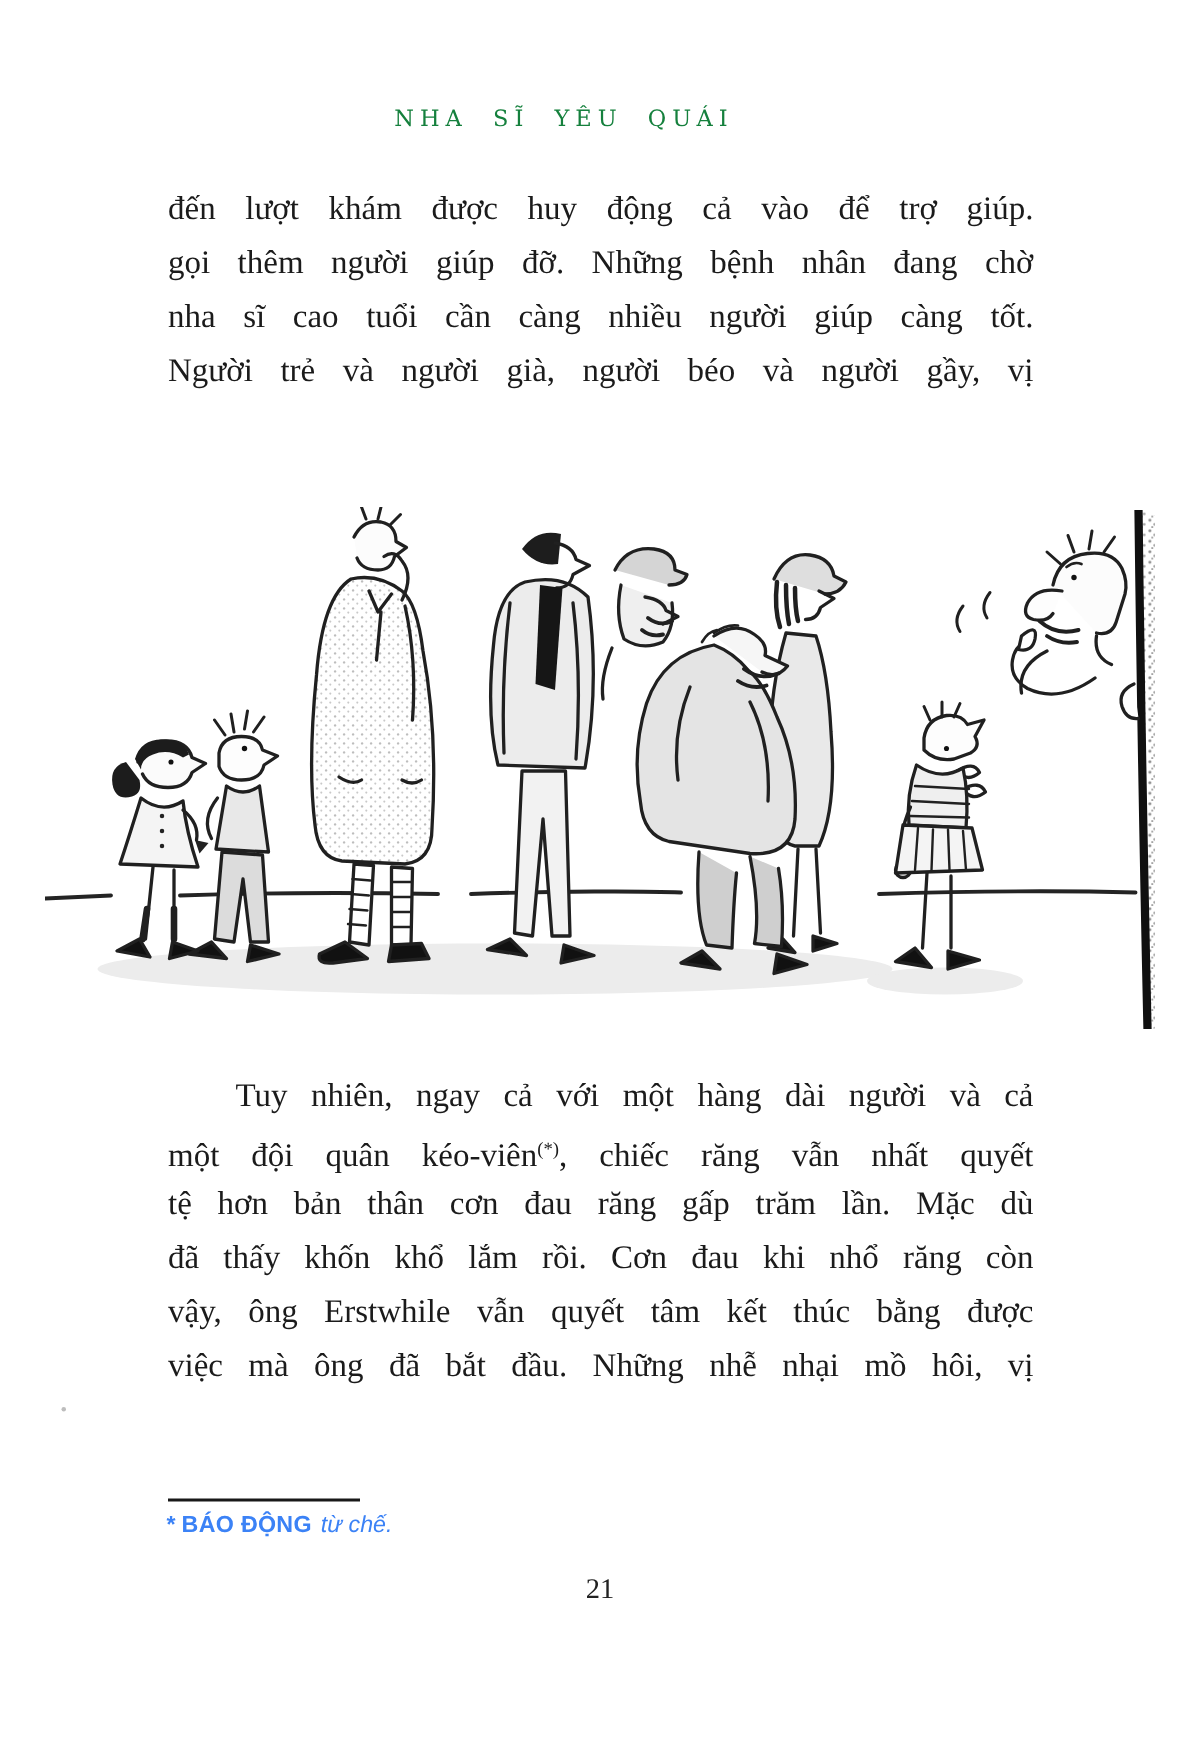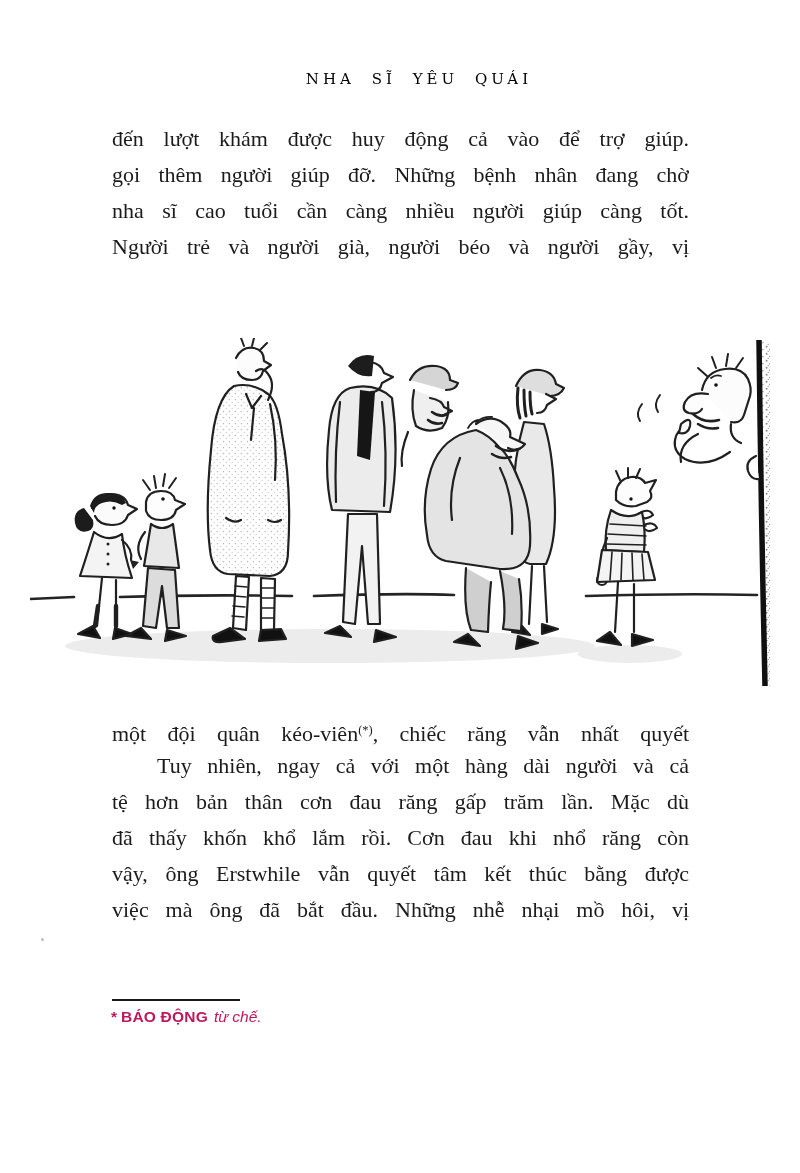--- a/index.html
+++ b/index.html
@@ -2,37 +2,36 @@
 <html><head>
 <meta charset="utf-8">
 <style>
   html,body{margin:0;padding:0;background:#ffffff;}
   .page{
     position:relative;width:800px;height:1173px;background:#fff;overflow:hidden;
     font-family:"Liberation Serif", serif;color:#1b1b1b;
   }
   .running-header{
     position:absolute;top:70px;left:0;width:752px;text-align:center;
-    font-size:15px;letter-spacing:4px;word-spacing:8px;color:#000000;
+    font-size:15px;letter-spacing:4px;word-spacing:8px;color:#15803d;
     font-family:"DejaVu Serif", serif;
-    margin-left:43px;
   }
   .para{position:absolute;left:112px;width:577px;}
   .p1{top:121px;}
   .p2{top:712px;}
   .bline{
     height:36px;line-height:36px;font-size:22px;
     text-align:justify;text-align-last:justify;overflow:hidden;
   }
   .indent{padding-left:45px;}
   .supnote{font-size:12.5px;vertical-align:7px;letter-spacing:0;}
   .footnote-rule{position:absolute;left:112px;top:999px;width:128px;height:2px;background:#181818;}
   .footnote{
     position:absolute;left:111px;top:1005px;width:500px;height:24px;line-height:24px;
-    font-family:"Liberation Sans", sans-serif;font-size:15.5px;color:#be185d;
+    font-family:"Liberation Sans", sans-serif;font-size:15.5px;color:#3b82f6;
   }
   .footnote .fn-marker{font-weight:bold;margin-right:4px;}
   .footnote .fn-term{font-weight:bold;letter-spacing:.2px;margin-right:6px;}
   .footnote .fn-def{font-style:italic;font-weight:500;}
   .page-number{
     position:absolute;left:0;top:1049px;width:800px;text-align:center;
     font-size:19px;color:#222;
   }
   .illustration{position:absolute;left:30px;top:338px;width:740px;height:348px;}
   .speck{position:absolute;left:41px;top:938px;width:3px;height:3px;border-radius:50%;background:#bdbdbd;}
@@ -184,30 +183,31 @@
     </g>
 
     <g>
       <path d="M730,2 L762,14 Q757,180 764,346 L736,348 Z" fill="url(#stip)" stroke="none"></path>
       <path d="M729,2 Q731,170 735,348" stroke="#101010" stroke-width="5.5" fill="none"></path>
       <path d="M726,118 q-11,5 -8,15 q3,9 11,8" stroke="#202020" stroke-width="2.2" fill="#fff" stroke-linecap="round"></path>
     </g>
   </svg>
 
   <div class="para p2">
+    <div class="bline indent">Tuy nhiên, ngay cả với một hàng dài người và cả</div>
     <div class="bline"><span>một đội quân kéo-viên</span><span class="supnote">(*)</span><span>, chiếc răng vẫn nhất quyết</span></div>
-    <div class="bline indent">Tuy nhiên, ngay cả với một hàng dài người và cả</div>
     <div class="bline">tệ hơn bản thân cơn đau răng gấp trăm lần. Mặc dù</div>
     <div class="bline">đã thấy khốn khổ lắm rồi. Cơn đau khi nhổ răng còn</div>
     <div class="bline">vậy, ông Erstwhile vẫn quyết tâm kết thúc bằng được</div>
     <div class="bline">việc mà ông đã bắt đầu. Những nhễ nhại mồ hôi, vị</div>
   </div>
 
   <div class="footnote-rule"></div>
 
   <div class="footnote">
     <span class="fn-marker">*</span><span class="fn-term">BÁO ĐỘNG</span><span class="fn-def">từ chế.</span>
   </div>
 
+  <div class="page-number">21</div>
 
   <div class="speck"></div>
 
 </div>
 
 </body></html>

